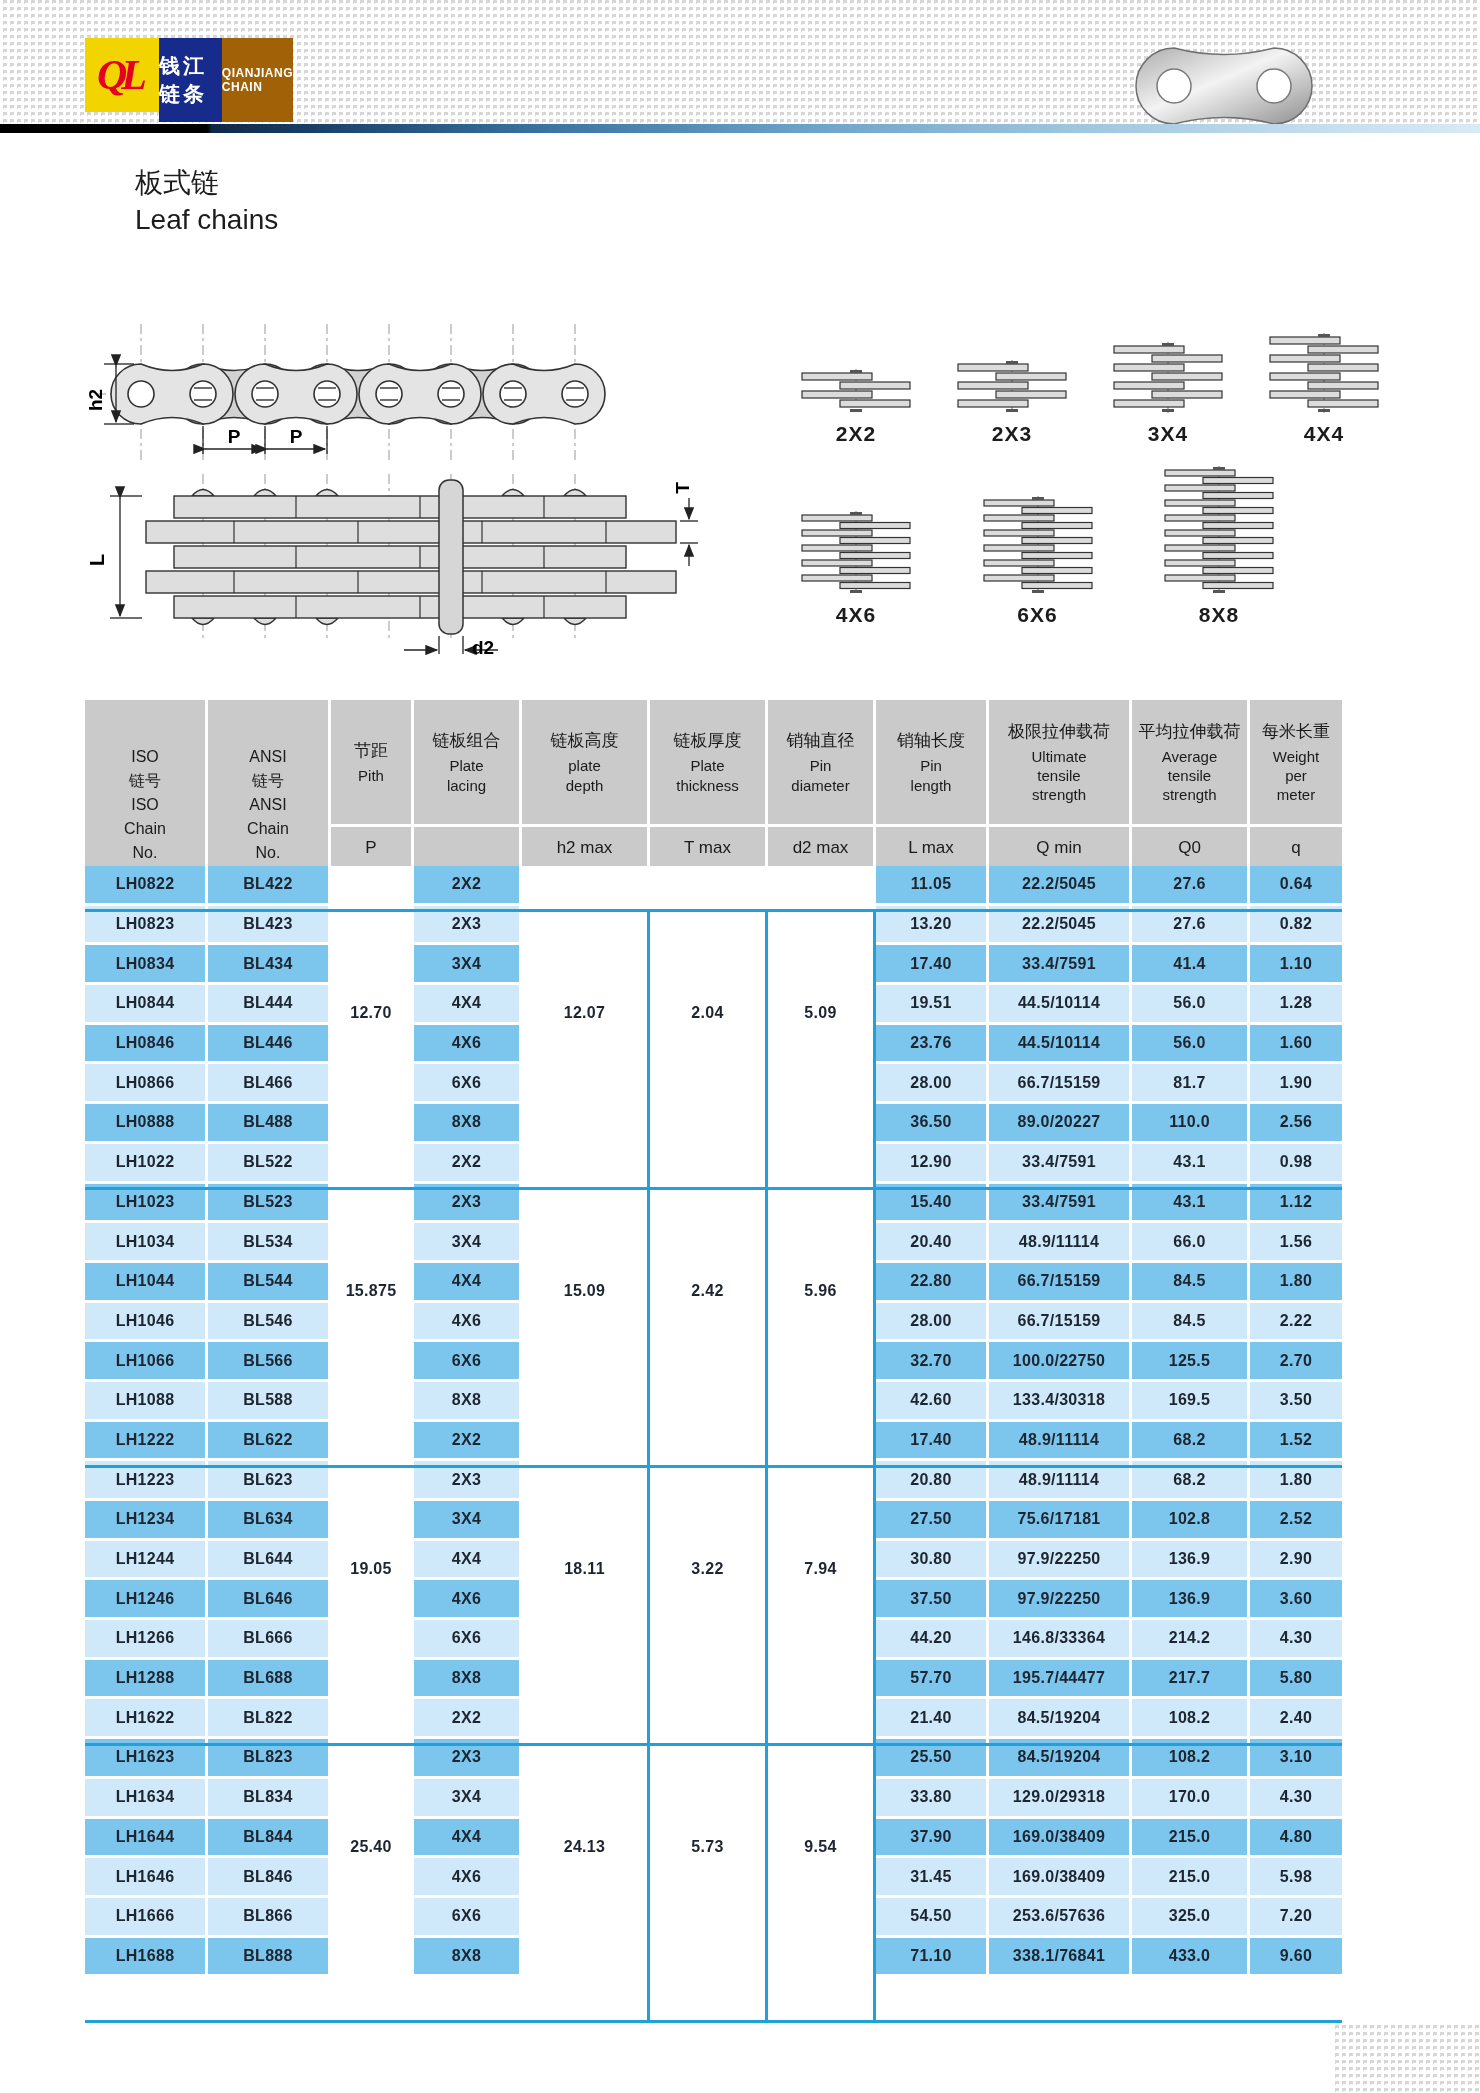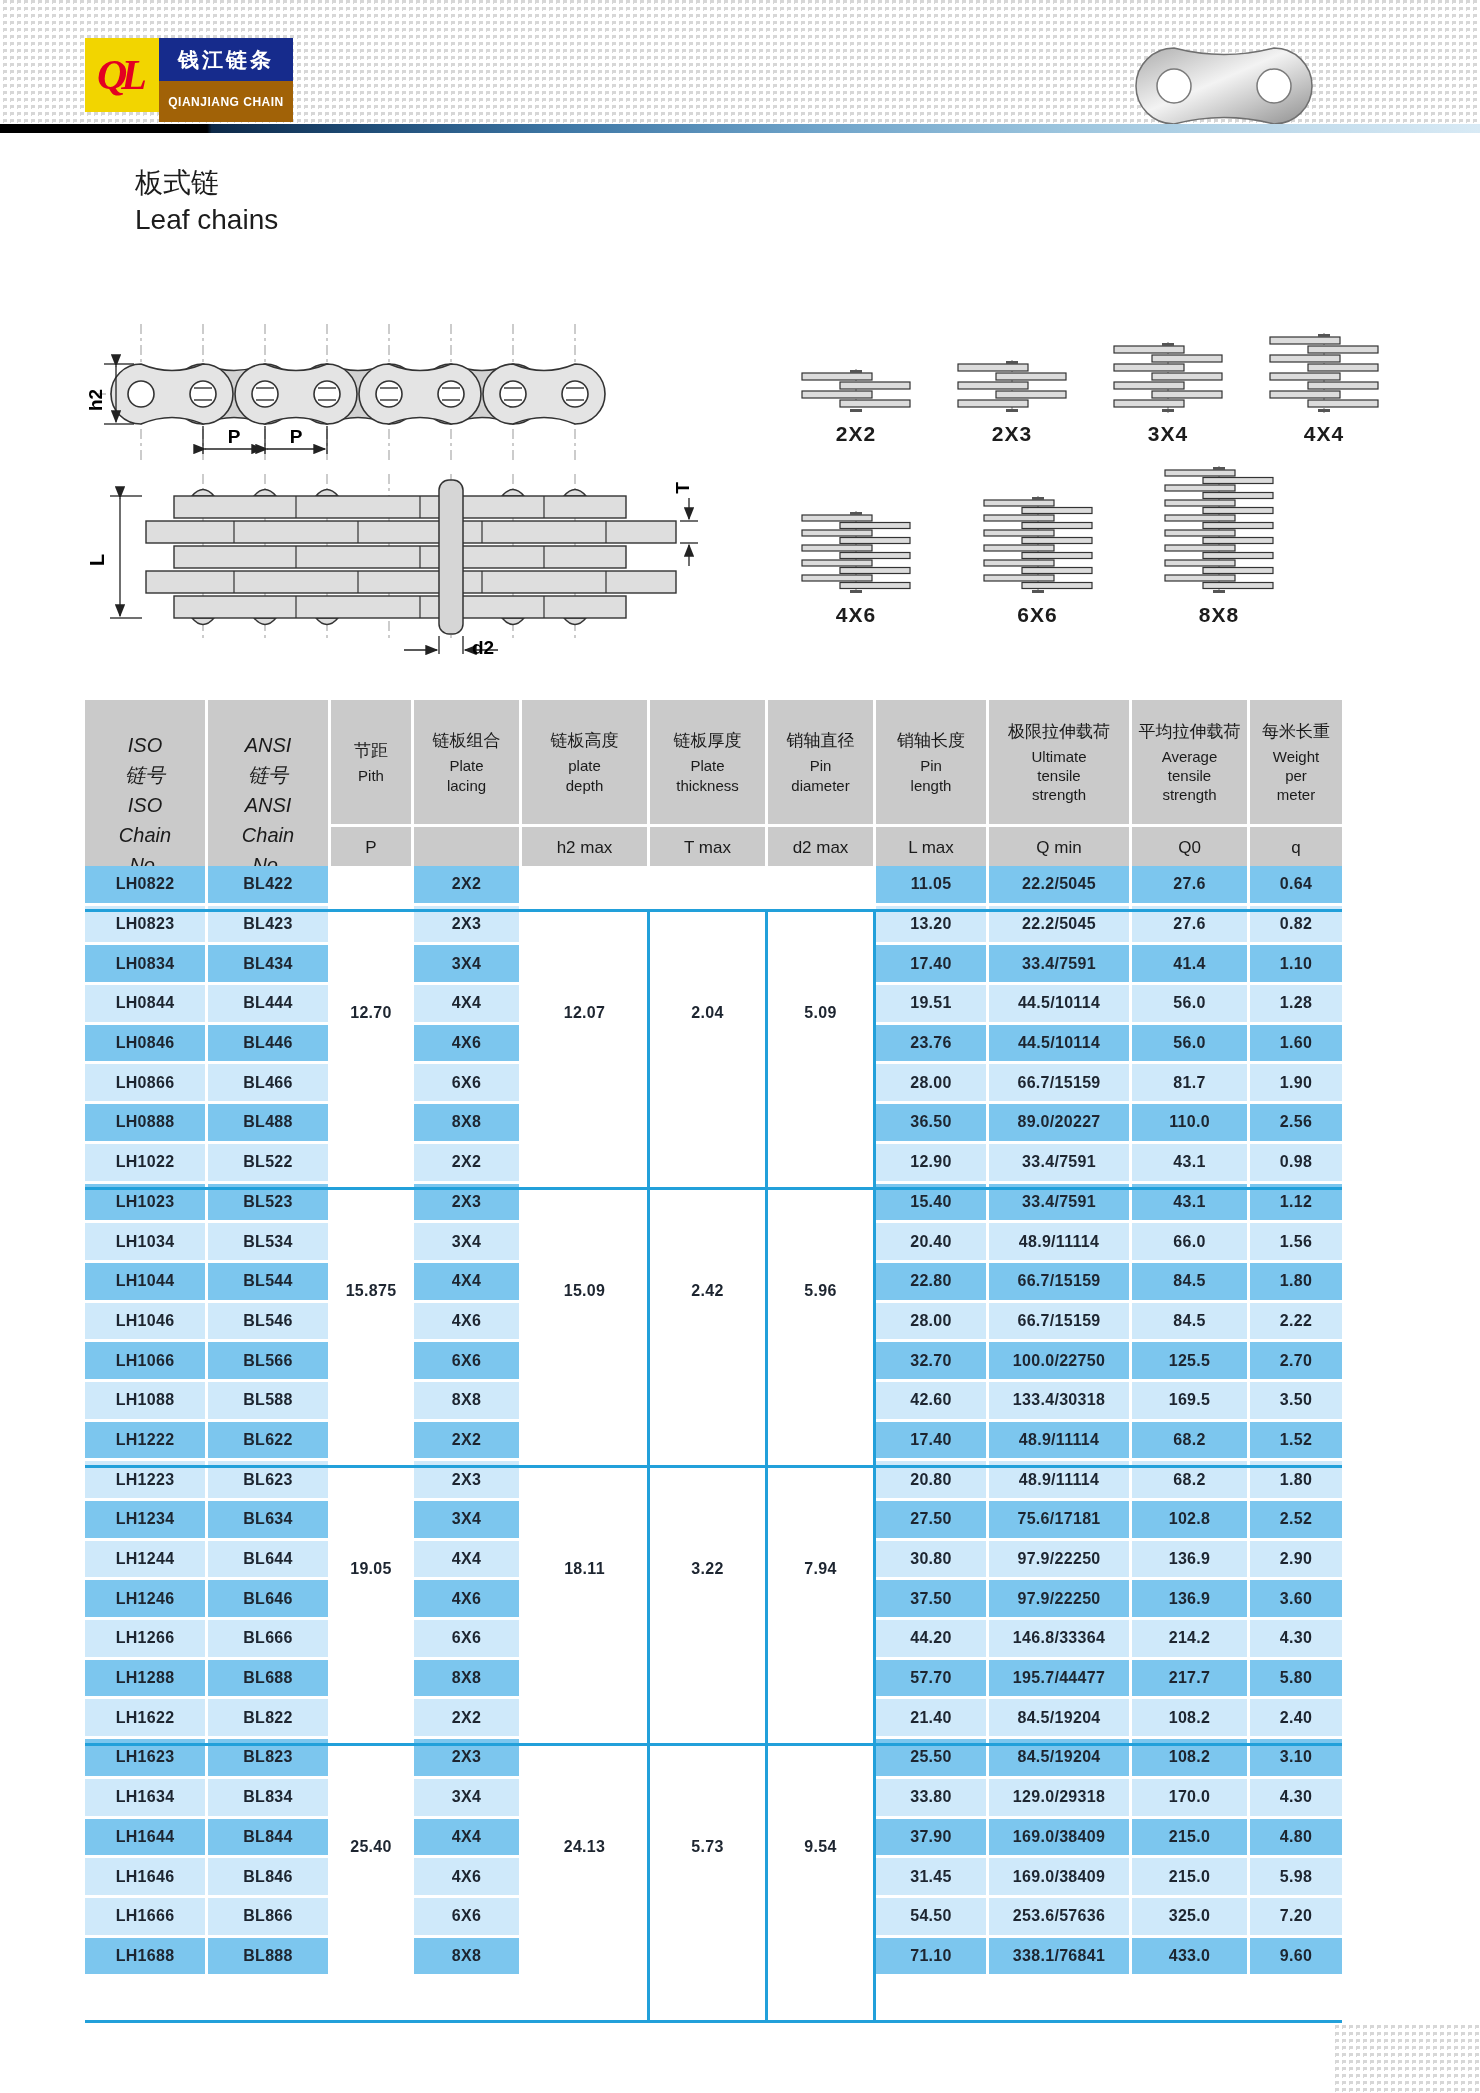--- a/index.html
+++ b/index.html
@@ -4,21 +4,21 @@
 <style>
   html,body{margin:0;padding:0;background:#fff;}
   .page{position:relative;width:1480px;height:2093px;background:#fff;overflow:hidden;
         font-family:"Liberation Sans","DejaVu Sans",sans-serif;color:#1b1b1b;}
   .dots{background-image:conic-gradient(#d7d7d7 0 25%, transparent 0);background-size:7px 7px;}
   
   #header-band{position:absolute;left:0;top:0;width:1480px;height:124px;}
   #logo{position:absolute;left:85px;top:38px;height:84px;display:flex;}
   .logo-yellow{width:74px;height:74px;background:#f2d500;display:flex;align-items:center;justify-content:center;}
   .logo-monogram{color:#e30022;font:italic 700 42px "Liberation Serif","DejaVu Serif",serif;letter-spacing:-6px;padding-right:6px;}
-  .logo-right{width:134px;display:flex;flex-direction:column;}
+  .logo-right{width:134px;display:flex;flex-direction:row;}
   .logo-cn{flex:1.05;background:#162b8c;color:#fff;font-size:21px;font-weight:700;display:flex;align-items:center;justify-content:center;letter-spacing:3px;}
   .logo-en{flex:1;background:#a16207;color:#fff;font-size:12px;font-weight:700;display:flex;align-items:center;justify-content:center;letter-spacing:.5px;}
   #divider{position:absolute;left:0;top:124px;width:1480px;height:9px;
     background:linear-gradient(90deg,#000 0 14%,#0d2847 14.3%,#1d4a74 24%,#3e77a5 38%,#6ea3c9 55%,#9cc5de 72%,#c2dcec 88%,#d8eaf5 100%);}
   
   #title-block{position:absolute;left:135px;top:164px;line-height:1.33;font-size:28px;color:#1c1c1c;}
   
   svg text{font-family:"Liberation Sans","DejaVu Sans",sans-serif;}
   #side-view{position:absolute;left:86px;top:316px;}
   #plan-view{position:absolute;left:86px;top:468px;}
@@ -27,21 +27,21 @@
   #lacing-row-1{left:800px;top:330px;width:580px;height:116px;}
   #lacing-row-2{left:800px;top:455px;width:475px;height:172px;}
   .lace-item{display:flex;flex-direction:column;align-items:center;}
   .lace-label{margin-top:9px;font-size:21px;font-weight:700;color:#1c1c1c;letter-spacing:1px;}
   
   .grid{position:absolute;left:85px;display:grid;gap:3px;background:#fff;
         grid-template-columns:120px 120px 80px 105px 125px 115px 105px 110px 140px 115px 92px;}
   #thead{top:700px;grid-template-rows:124px 42px 37px;}
   #tbody{top:866px;grid-template-rows:repeat(28,36.7px);}
   .hc{background:#cacaca;display:flex;flex-direction:column;align-items:center;justify-content:center;text-align:center;}
-  .hc.span3{grid-row:1 / span 3;font-size:20px;line-height:1.5;white-space:pre-line;font-style:italic;}
+  .hc.span3{grid-row:1 / span 3;font-size:16px;line-height:1.5;white-space:pre-line;}
   .hc .cn{font-size:17px;margin-bottom:4px;}
   .hc .en{font-size:15px;line-height:1.28;}
   .hc.sym{font-size:17px;}
   .hc.unit{font-size:16px;}
   .bc{display:flex;align-items:center;justify-content:center;font-size:16px;font-weight:700;color:#1d2530;letter-spacing:.3px;}
   .dark{background:#7cc6ee;}
   .light{background:#cfe9fa;}
   .mc{grid-row:span 7;background:#fff;display:flex;align-items:center;justify-content:center;
       font-size:16px;font-weight:700;color:#1d2530;letter-spacing:.3px;margin-top:20px;}
   .hline{position:absolute;left:85px;width:1257px;height:3px;background:#22a0da;}

